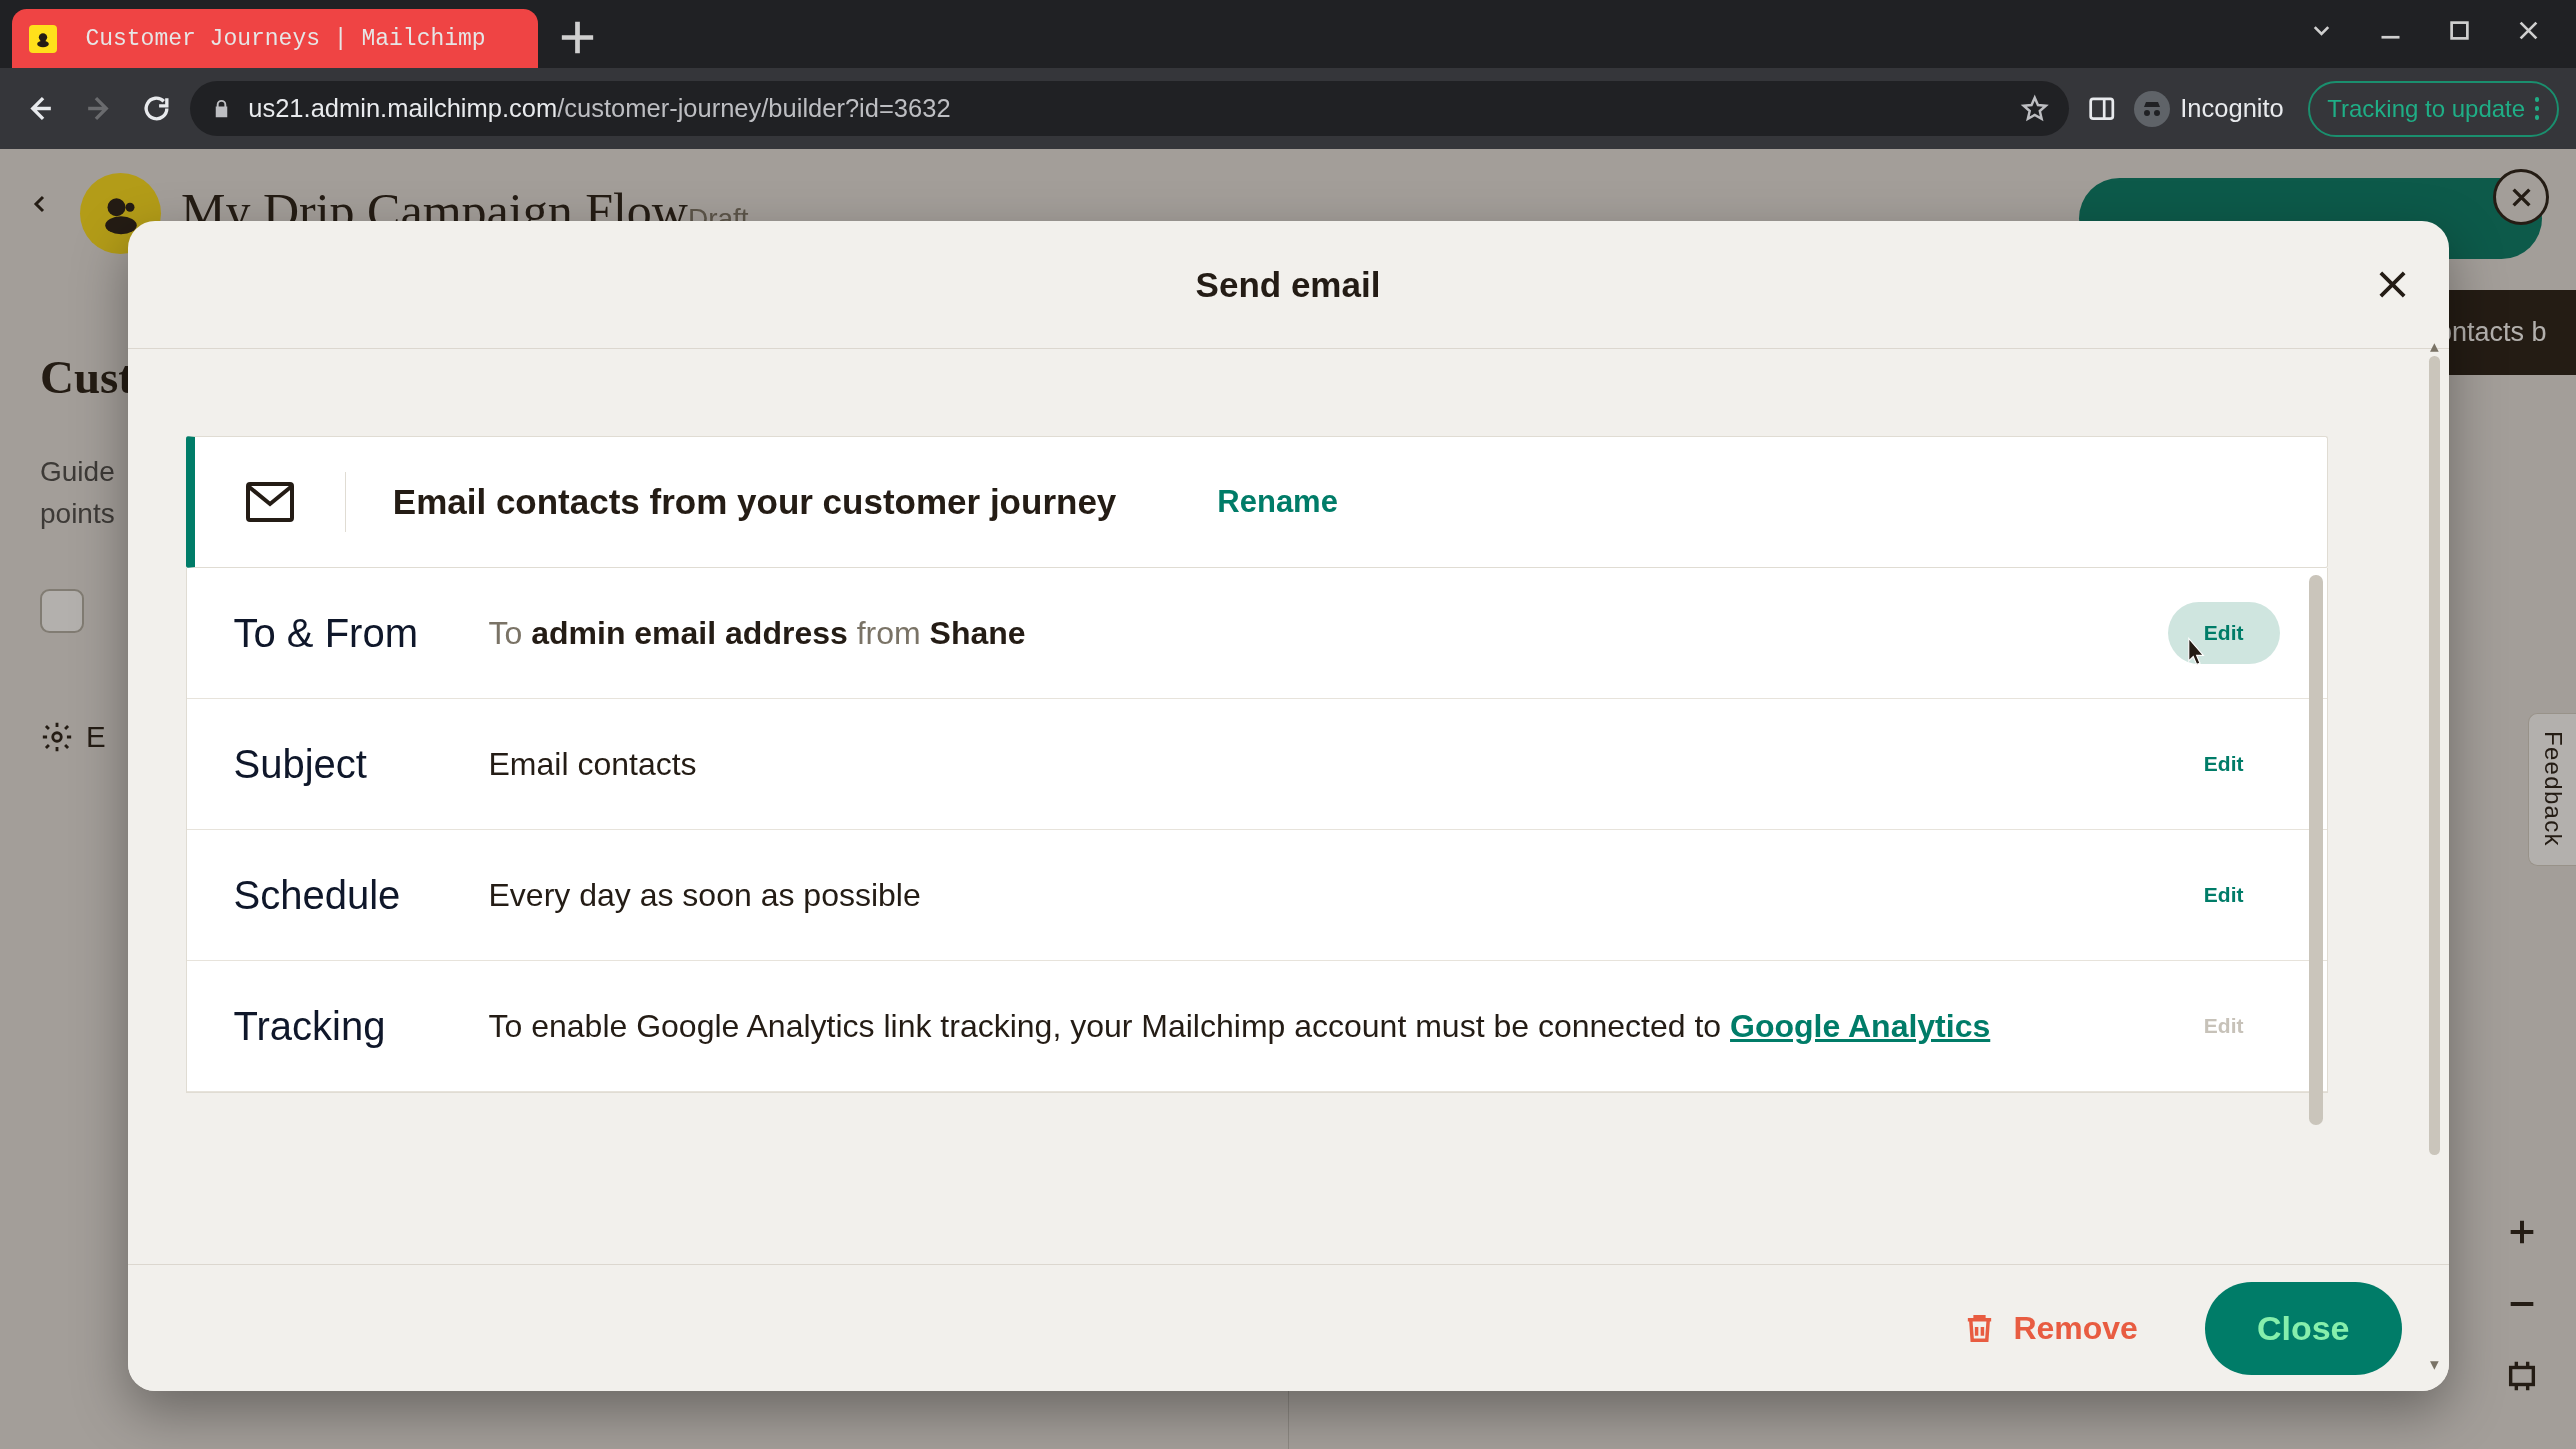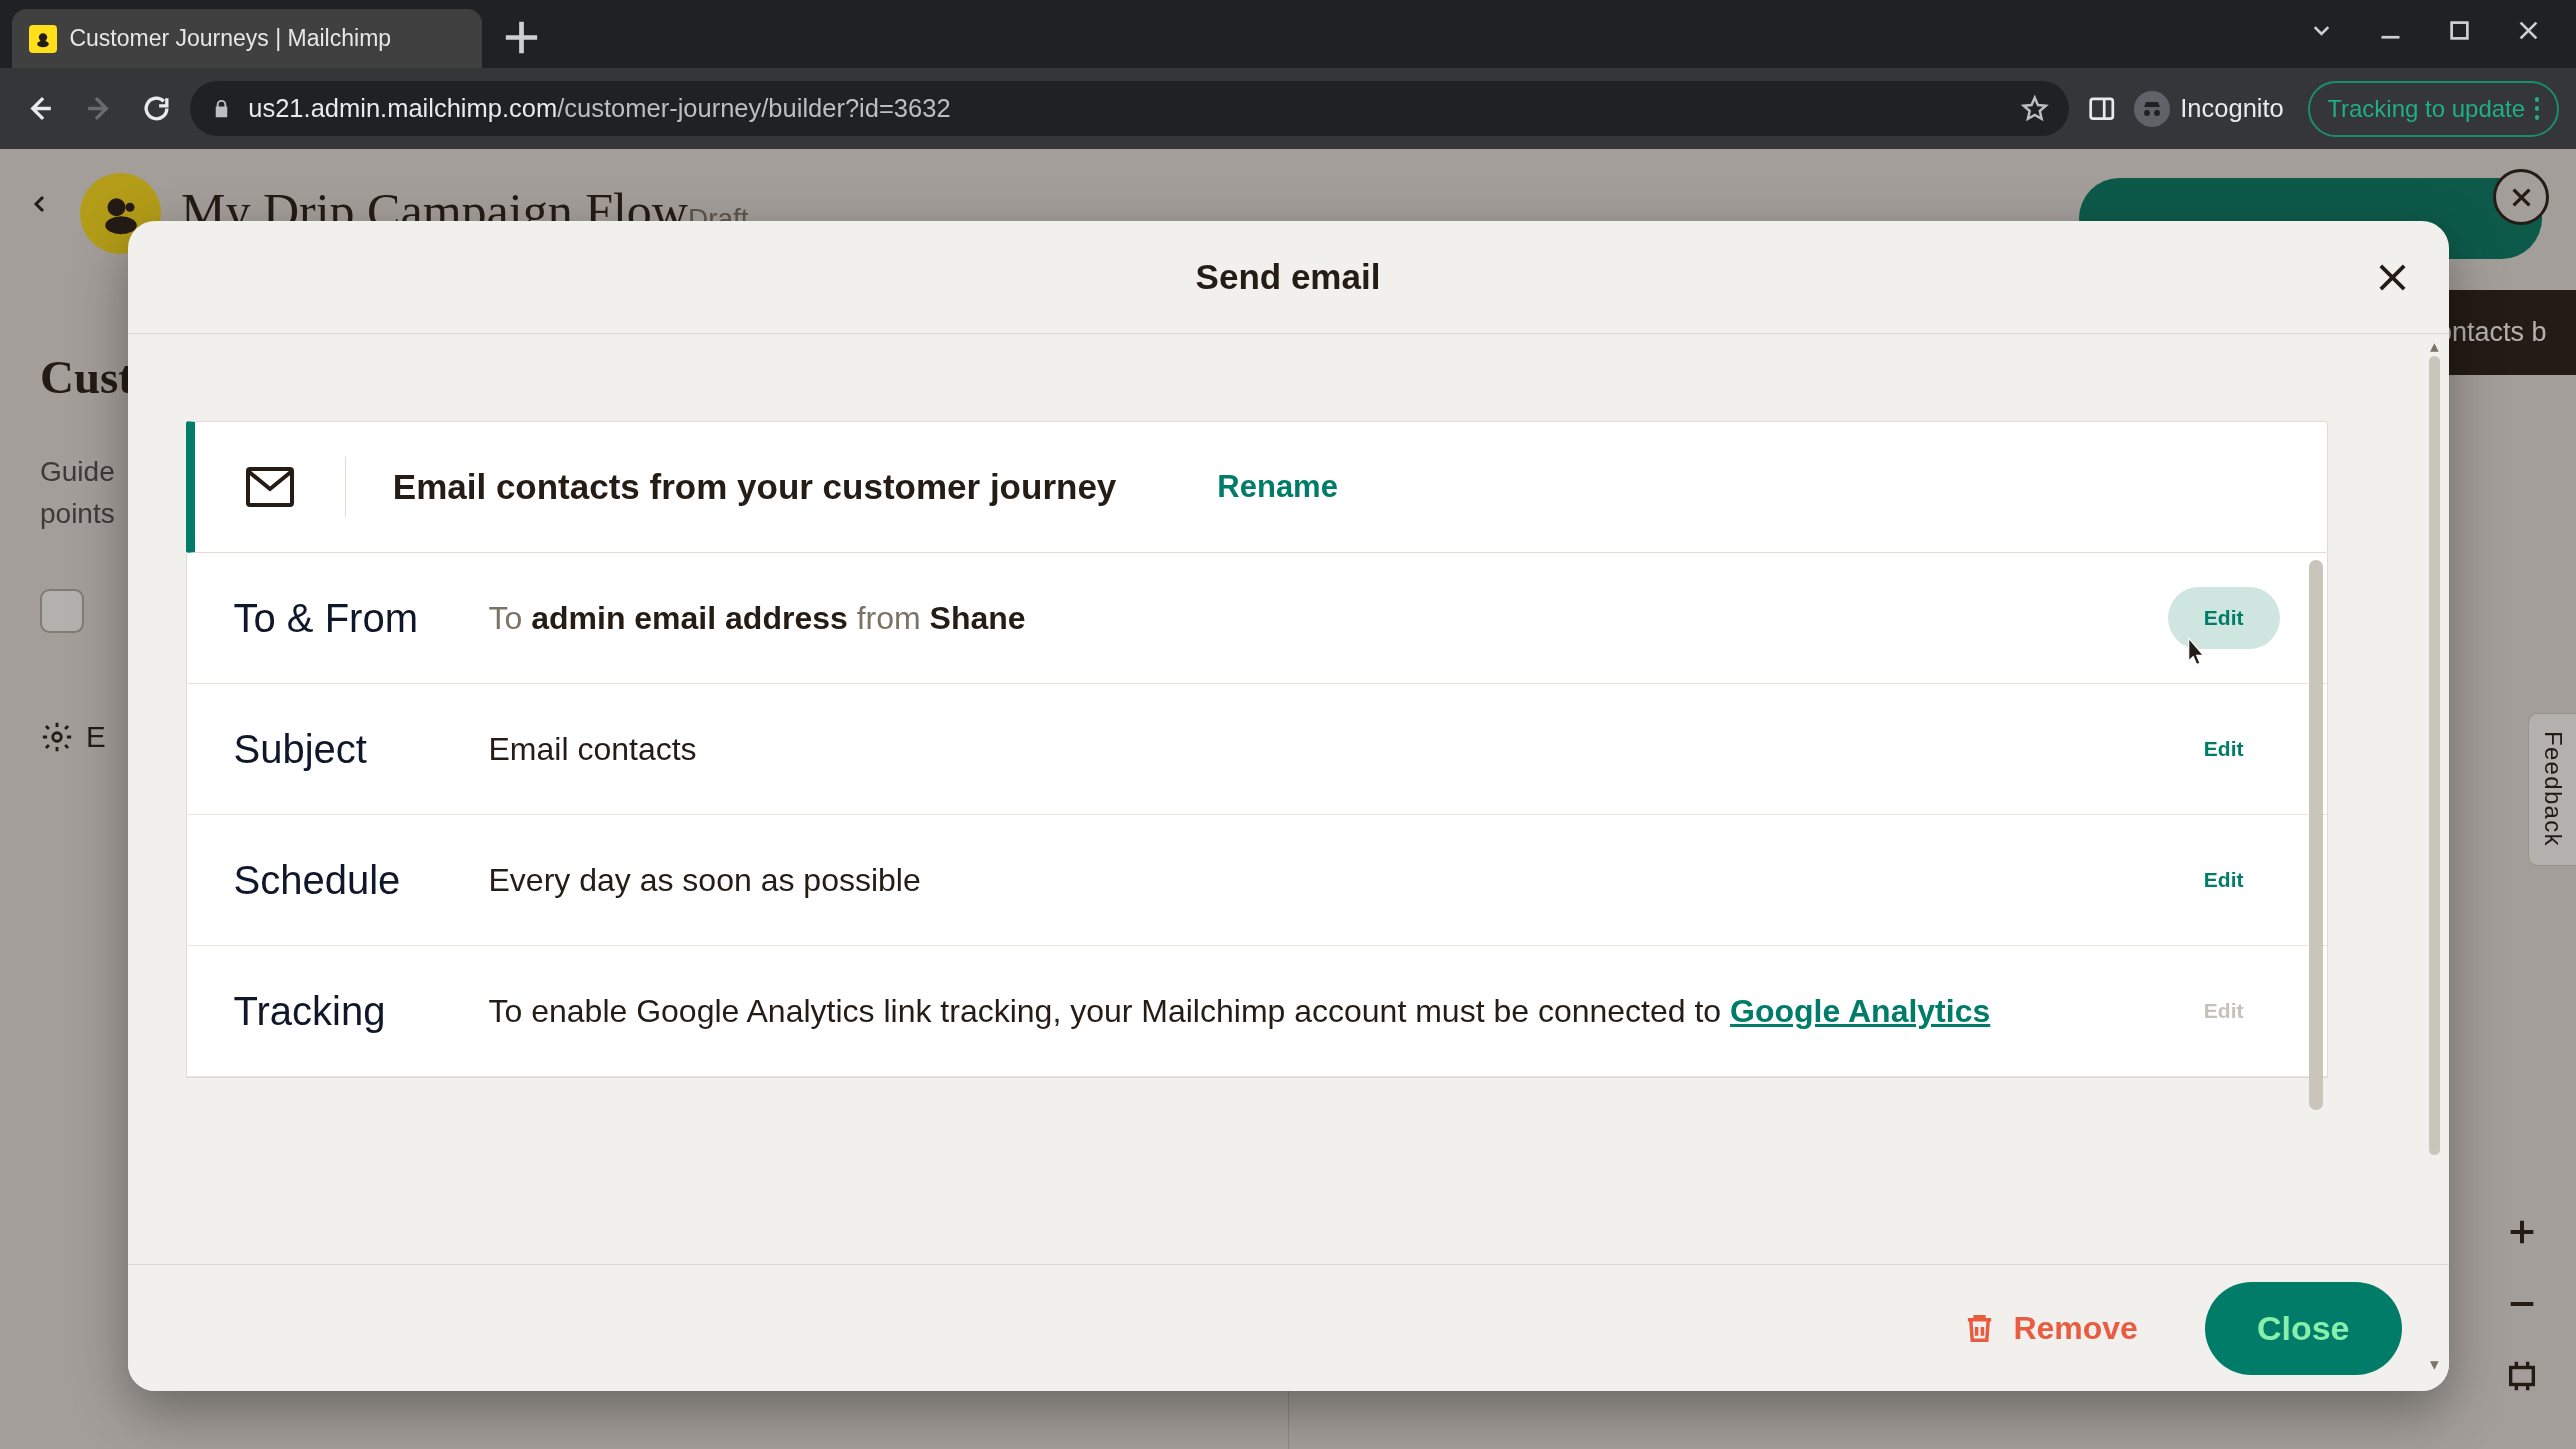--- a/index.html
+++ b/index.html
@@ -22,29 +22,30 @@
 
   
   .tabstrip {
     height: 68px;
     background: #202124;
     display: flex; align-items: flex-end;
     padding-left: 12px;
   }
   .tab {
     display: flex; align-items: center;
-    gap: 12px;
+    gap: 28px;
     height: 59px;
     padding: 0 24px 0 17.4px;
-    background: #404040;
+    background: #ef4444;
     border-radius: 14.8px 14.8px 0 0;
     color: #e6e6e6;
     font-size: 23px;
     min-width: 470px;
     position: relative;
+    font-family: Liberation Mono, monospace;
   }
   .tab .favicon {
     width: 28px; height: 28px;
     background: #ffe01b;
     border-radius: 4px;
     display: flex; align-items: center; justify-content: center;
   }
   .tab .favicon svg { width: 20px; height: 20px; }
   .tab .close { margin-left: auto; font-size: 23px; color: #cfcfcf; }
   .newtab {
@@ -219,21 +220,21 @@
     width: 2321px;
     height: 1170px;
     background:#f2f0ec;
     border-radius: 27px;
     box-shadow: 0 20px 54px rgba(0,0,0,0.35);
     display:flex; flex-direction:column;
     overflow:hidden;
     position:relative;
   }
   .modal-header {
-    height: 113px;
+    height: 128px;
     display:flex; align-items:center; justify-content:center;
     position:relative;
     border-bottom: 1.3px solid #dcd7cf;
   }
   .modal-title { font-size:35px; font-weight:600; color:#241c15; }
   .modal-close {
     position:absolute; right:32px; top:50%; transform:translateY(-50%);
     width:48px; height:48px; display:flex; align-items:center; justify-content:center;
     color:#241c15;
   }

